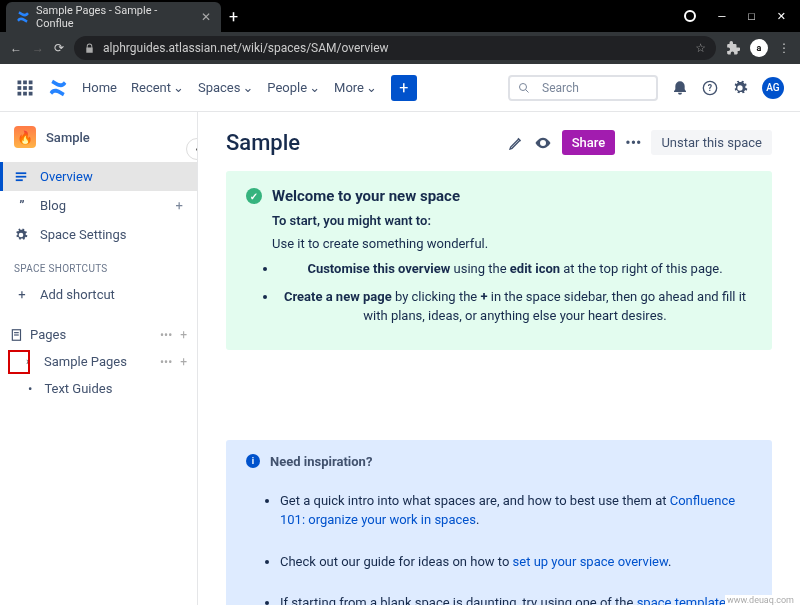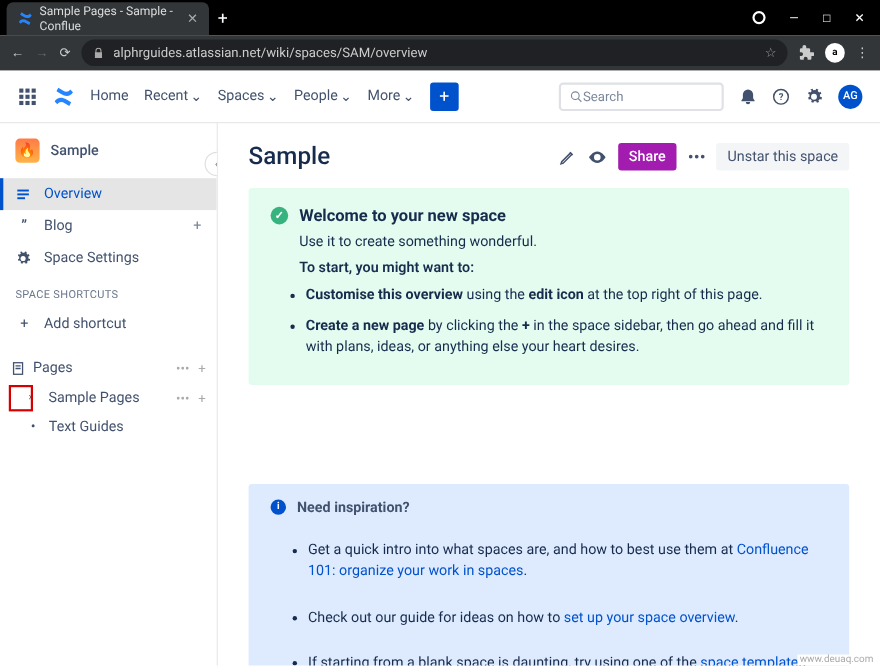--- a/index.html
+++ b/index.html
@@ -1,34 +1,34 @@
 <!DOCTYPE html>
 <html><head>
 <meta charset="utf-8">
 <style>
 * { margin:0; padding:0; box-sizing:border-box; font-family:-apple-system,BlinkMacSystemFont,"Segoe UI",Roboto,sans-serif; }
 body { width:800px; height:605px; background:#fff; overflow:hidden; position:relative; }
 .titlebar { height:32px; background:#000; display:flex; align-items:center; color:#fff; }
-.tab { height:30px; margin-left:6px; margin-top:2px; background:#323639; border-radius:6px 6px 0 0; display:flex; align-items:center; padding:0 10px; font-size:11px; width:184px; gap:6px; color:#ddd; }
+.tab { height:30px; margin-left:6px; margin-top:2px; background:#323639; border-radius:6px 6px 0 0; display:flex; align-items:center; padding:0 10px; font-size:11px; width:215px; gap:6px; color:#ddd; }
 .tab .favicon { width:14px; height:14px; color:#2684ff; }
 .tab .x { margin-left:auto; color:#aaa; font-size:12px; }
 .newtab { color:#fff; margin-left:8px; font-size:16px; }
 .winbtns { margin-left:auto; display:flex; align-items:center; gap:22px; padding-right:14px; }
 .winbtns span { font-size:11px; }
 .winbtns .circle { width:12px; height:12px; border:2px solid #fff; border-radius:50%; }
 .addrbar { height:32px; background:#323639; display:flex; align-items:center; padding:0 10px; color:#ccc; gap:10px; font-size:12px; }
 .addrbox { flex:1; background:#202124; height:24px; border-radius:12px; display:flex; align-items:center; padding:0 10px; gap:8px; color:#ccc; font-size:12px; }
 .addrbox .lock { color:#aaa; }
 .addrstar { margin-left:auto; color:#999; }
 .avatar-top { width:18px; height:18px; background:#fff; border-radius:50%; display:flex; align-items:center; justify-content:center; color:#000; font-size:9px; font-weight:bold; }
 .topnav { height:48px; border-bottom:1px solid #e5e6e8; display:flex; align-items:center; padding:0 16px; gap:14px; font-size:13px; color:#42526e; }
 .applogo { color:#2684ff; font-size:16px; }
 .navlink { display:flex; align-items:center; gap:2px; cursor:pointer; }
 .create-btn { width:26px; height:26px; background:#0052cc; border-radius:3px; color:#fff; display:flex; align-items:center; justify-content:center; font-size:16px; }
-.search { flex:0 0 150px; height:26px; border:2px solid #dfe1e6; border-radius:4px; display:flex; align-items:center; padding:0 8px; gap:0; color:#7a869a; font-size:12px; margin-left:auto; }
+.search { flex:0 0 150px; height:26px; border:2px solid #dfe1e6; border-radius:4px; display:flex; align-items:center; padding:0 8px; gap:12px; color:#7a869a; font-size:12px; margin-left:auto; }
 .navicon { color:#42526e; font-size:15px; }
 .avatar-ag { width:22px; height:22px; background:#0052cc; border-radius:50%; color:#fff; font-size:10px; display:flex; align-items:center; justify-content:center; font-weight:500; }
 .body { display:flex; height:calc(605px - 64px - 12px); }
 .sidebar { width:198px; border-right:1px solid #e5e6e8; position:relative; font-size:13px; color:#42526e; overflow:hidden; }
 .collapse-knob { position:absolute; right:-11px; top:26px; width:22px; height:22px; background:#fff; border:1px solid #ddd; border-radius:50%; display:flex; align-items:center; justify-content:center; font-size:12px; color:#555; z-index:5; }
 .space-head { display:flex; align-items:center; gap:10px; padding:14px 14px; font-weight:500; }
 .space-avatar { width:22px; height:22px; background:linear-gradient(#ff7b47,#ffb347); border-radius:4px; display:flex; align-items:center; justify-content:center; font-size:13px; }
 .sb-item { display:flex; align-items:center; gap:10px; padding:7px 14px; cursor:pointer; }
 .sb-item .ic { width:16px; text-align:center; color:#42526e; font-size:13px; }
 .sb-item.active { background:#e5e5e5; color:#0052cc; border-left:3px solid #0052cc; padding-left:11px; }
@@ -45,21 +45,21 @@
 .main { flex:1; padding:18px 28px; overflow-y:hidden; position:relative; }
 .page-head { display:flex; align-items:center; gap:10px; }
 .page-title { font-size:22px; color:#172b4d; font-weight:500; }
 .head-actions { margin-left:auto; display:flex; align-items:center; gap:10px; }
 .share-btn { background:#a21caf; color:#fff; padding:5px 10px; border-radius:3px; font-size:13px; font-weight:500; }
 .unstar-btn { background:#f4f5f7; color:#42526e; padding:5px 10px; border-radius:3px; font-size:13px; }
 .panel.green { margin-top:16px; background:#e3fcef; border-radius:3px; padding:16px 20px; color:#172b4d; font-size:13px; }
 .panel.green h3 { display:flex; align-items:center; gap:10px; font-size:15px; margin-bottom:8px; }
 .check-ic { width:16px; height:16px; background:#36b37e; border-radius:50%; color:#fff; display:flex; align-items:center; justify-content:center; font-size:10px; }
 .panel.green p { margin:8px 0 8px 26px; }
-.panel.green ul { margin-left:32px; }
+.panel.green ul { margin-left:32px;text-align:center; }
 .panel.green li { margin:8px 0; line-height:1.5; }
 .panel.blue { margin-top:90px; background:#deebff; border-radius:3px; padding:14px 20px; color:#172b4d; font-size:13px; }
 .panel.blue h4 { display:flex; align-items:center; gap:10px; font-size:13px; margin-bottom:8px; color:#42526e; }
 .info-ic { width:14px; height:14px; background:#0052cc; border-radius:50%; color:#fff; display:flex; align-items:center; justify-content:center; font-size:9px; font-weight:bold; }
 .panel.blue ul { margin-left:34px; }
 .panel.blue li { margin:22px 0; line-height:1.5; }
 a.link { color:#0052cc; text-decoration:none; }
 .watermark { position:absolute; bottom:0; right:4px; font-size:9px; color:#aaa; background:#fff; padding:0 2px; }
 svg { display:block; }
 </style>
@@ -260,22 +260,22 @@
         <span style="color:#42526e">•••</span>
         <span class="unstar-btn">Unstar this space</span>
       </div>
     </div>
 
     <div class="panel green">
       <h3>
           <span class="check-ic">✓</span>
           <span>Welcome to your new space</span>
         </h3>
+      <p style="font-weight:600">To start, you might want to:</p>
       <p>Use it to create something wonderful.</p>
-      <p style="font-weight:600">To start, you might want to:</p>
       <ul>
         <li><b>Customise this overview</b><span> using the </span><b>edit icon</b><span> at the top right of this page.</span></li>
         <li><b>Create a new page</b><span> by clicking the </span><b>+</b><span> in the space sidebar, then go ahead and fill it with plans, ideas, or anything else your heart desires.</span></li>
       </ul>
     </div>
 
     <div class="panel blue">
       <h4>
           <span class="info-ic">i</span>
           <span>Need inspiration?</span>

